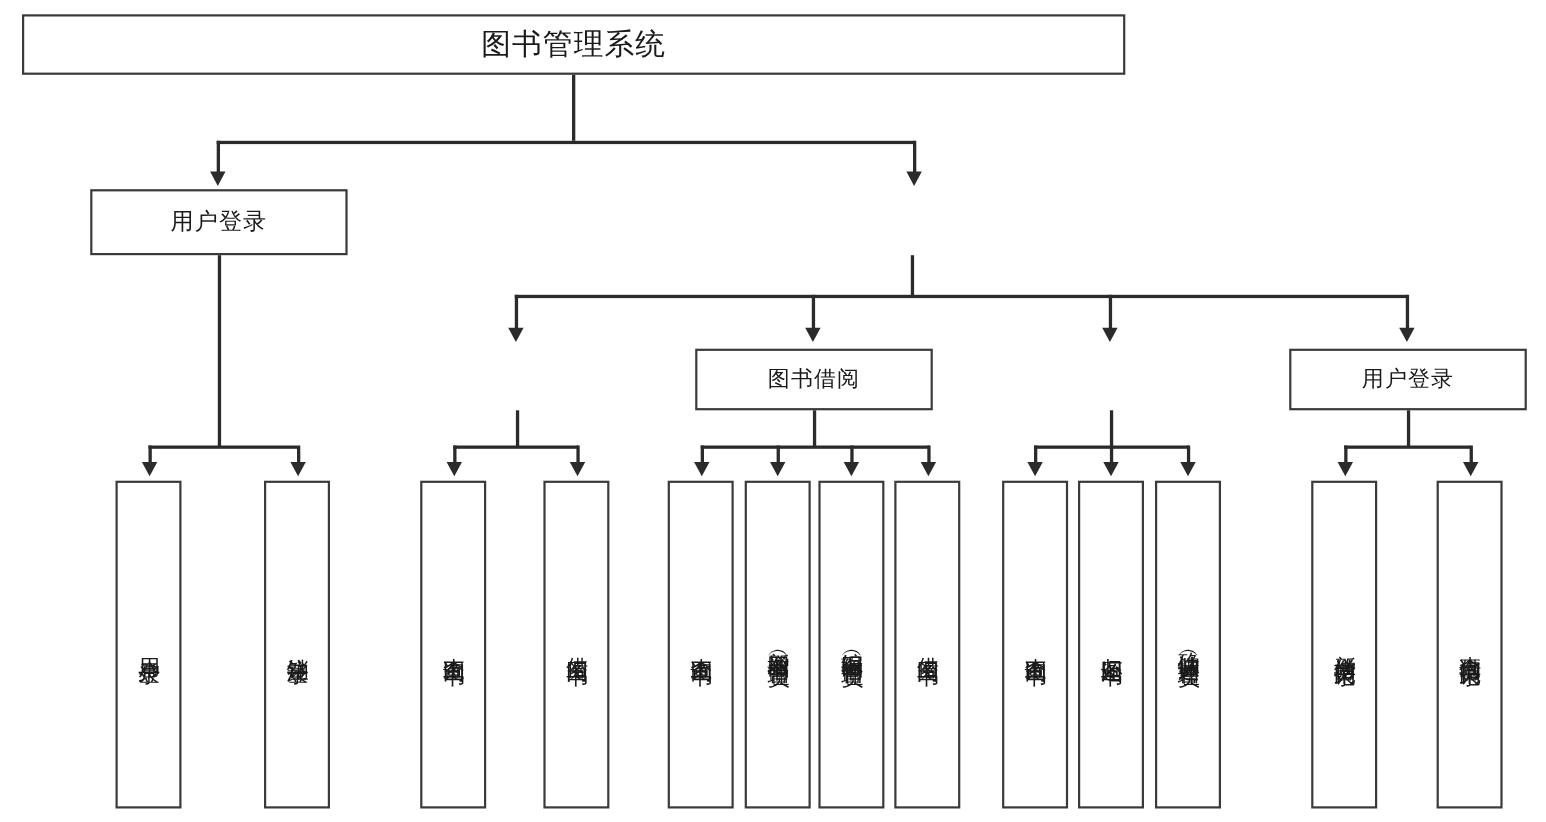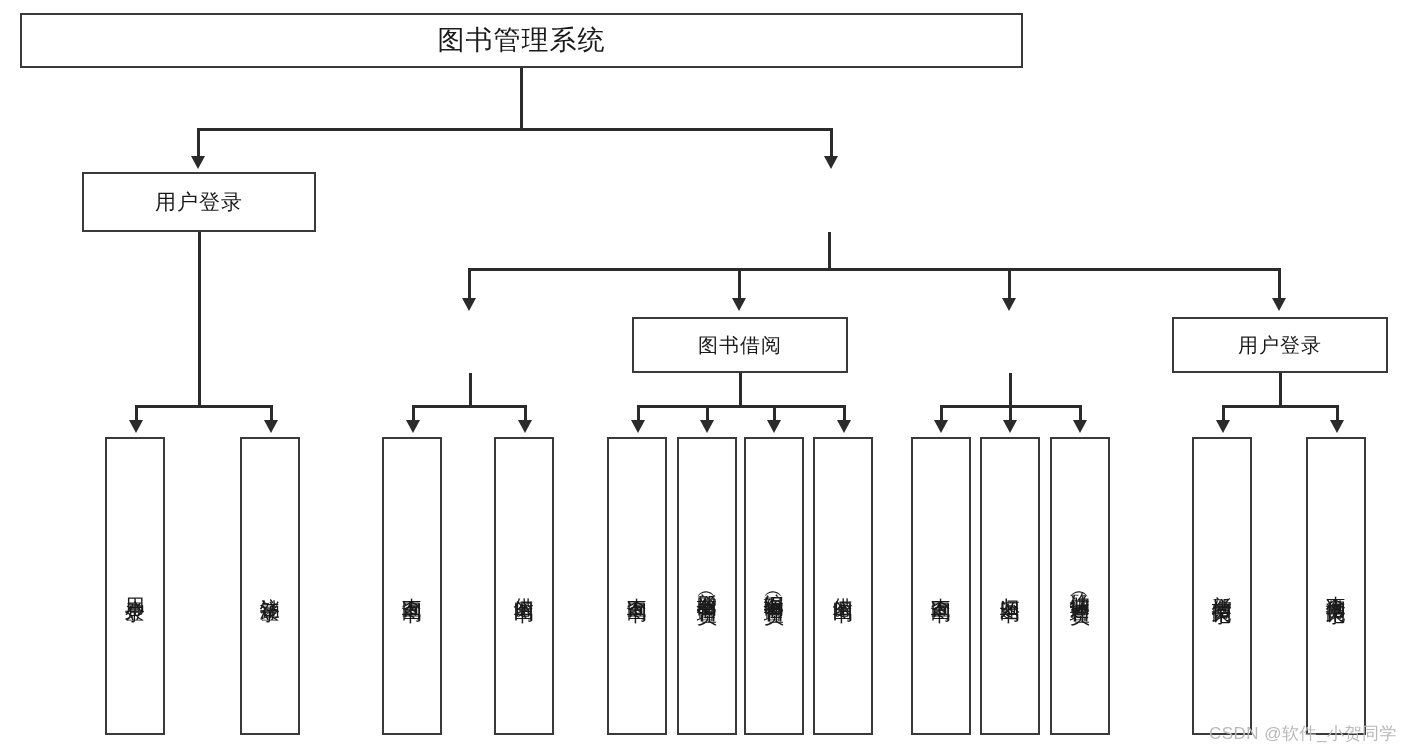--- a/index.html
+++ b/index.html
@@ -201,15 +201,14 @@
     <span class="vtext">确认归还（管理员）</span>
   </div>
 
   <div class="node leaf" style="left:1192px; top:437px; width:60px; height:298px;">
     <span class="vtext">新增借阅记录</span>
   </div>
   <div class="node leaf" style="left:1306px; top:437px; width:60px; height:298px;">
     <span class="vtext">查询借阅记录</span>
   </div>
 
-  <div id="watermark">CSDN @软件_小贺同学</div>
 
 </div>
 
 </body></html>

